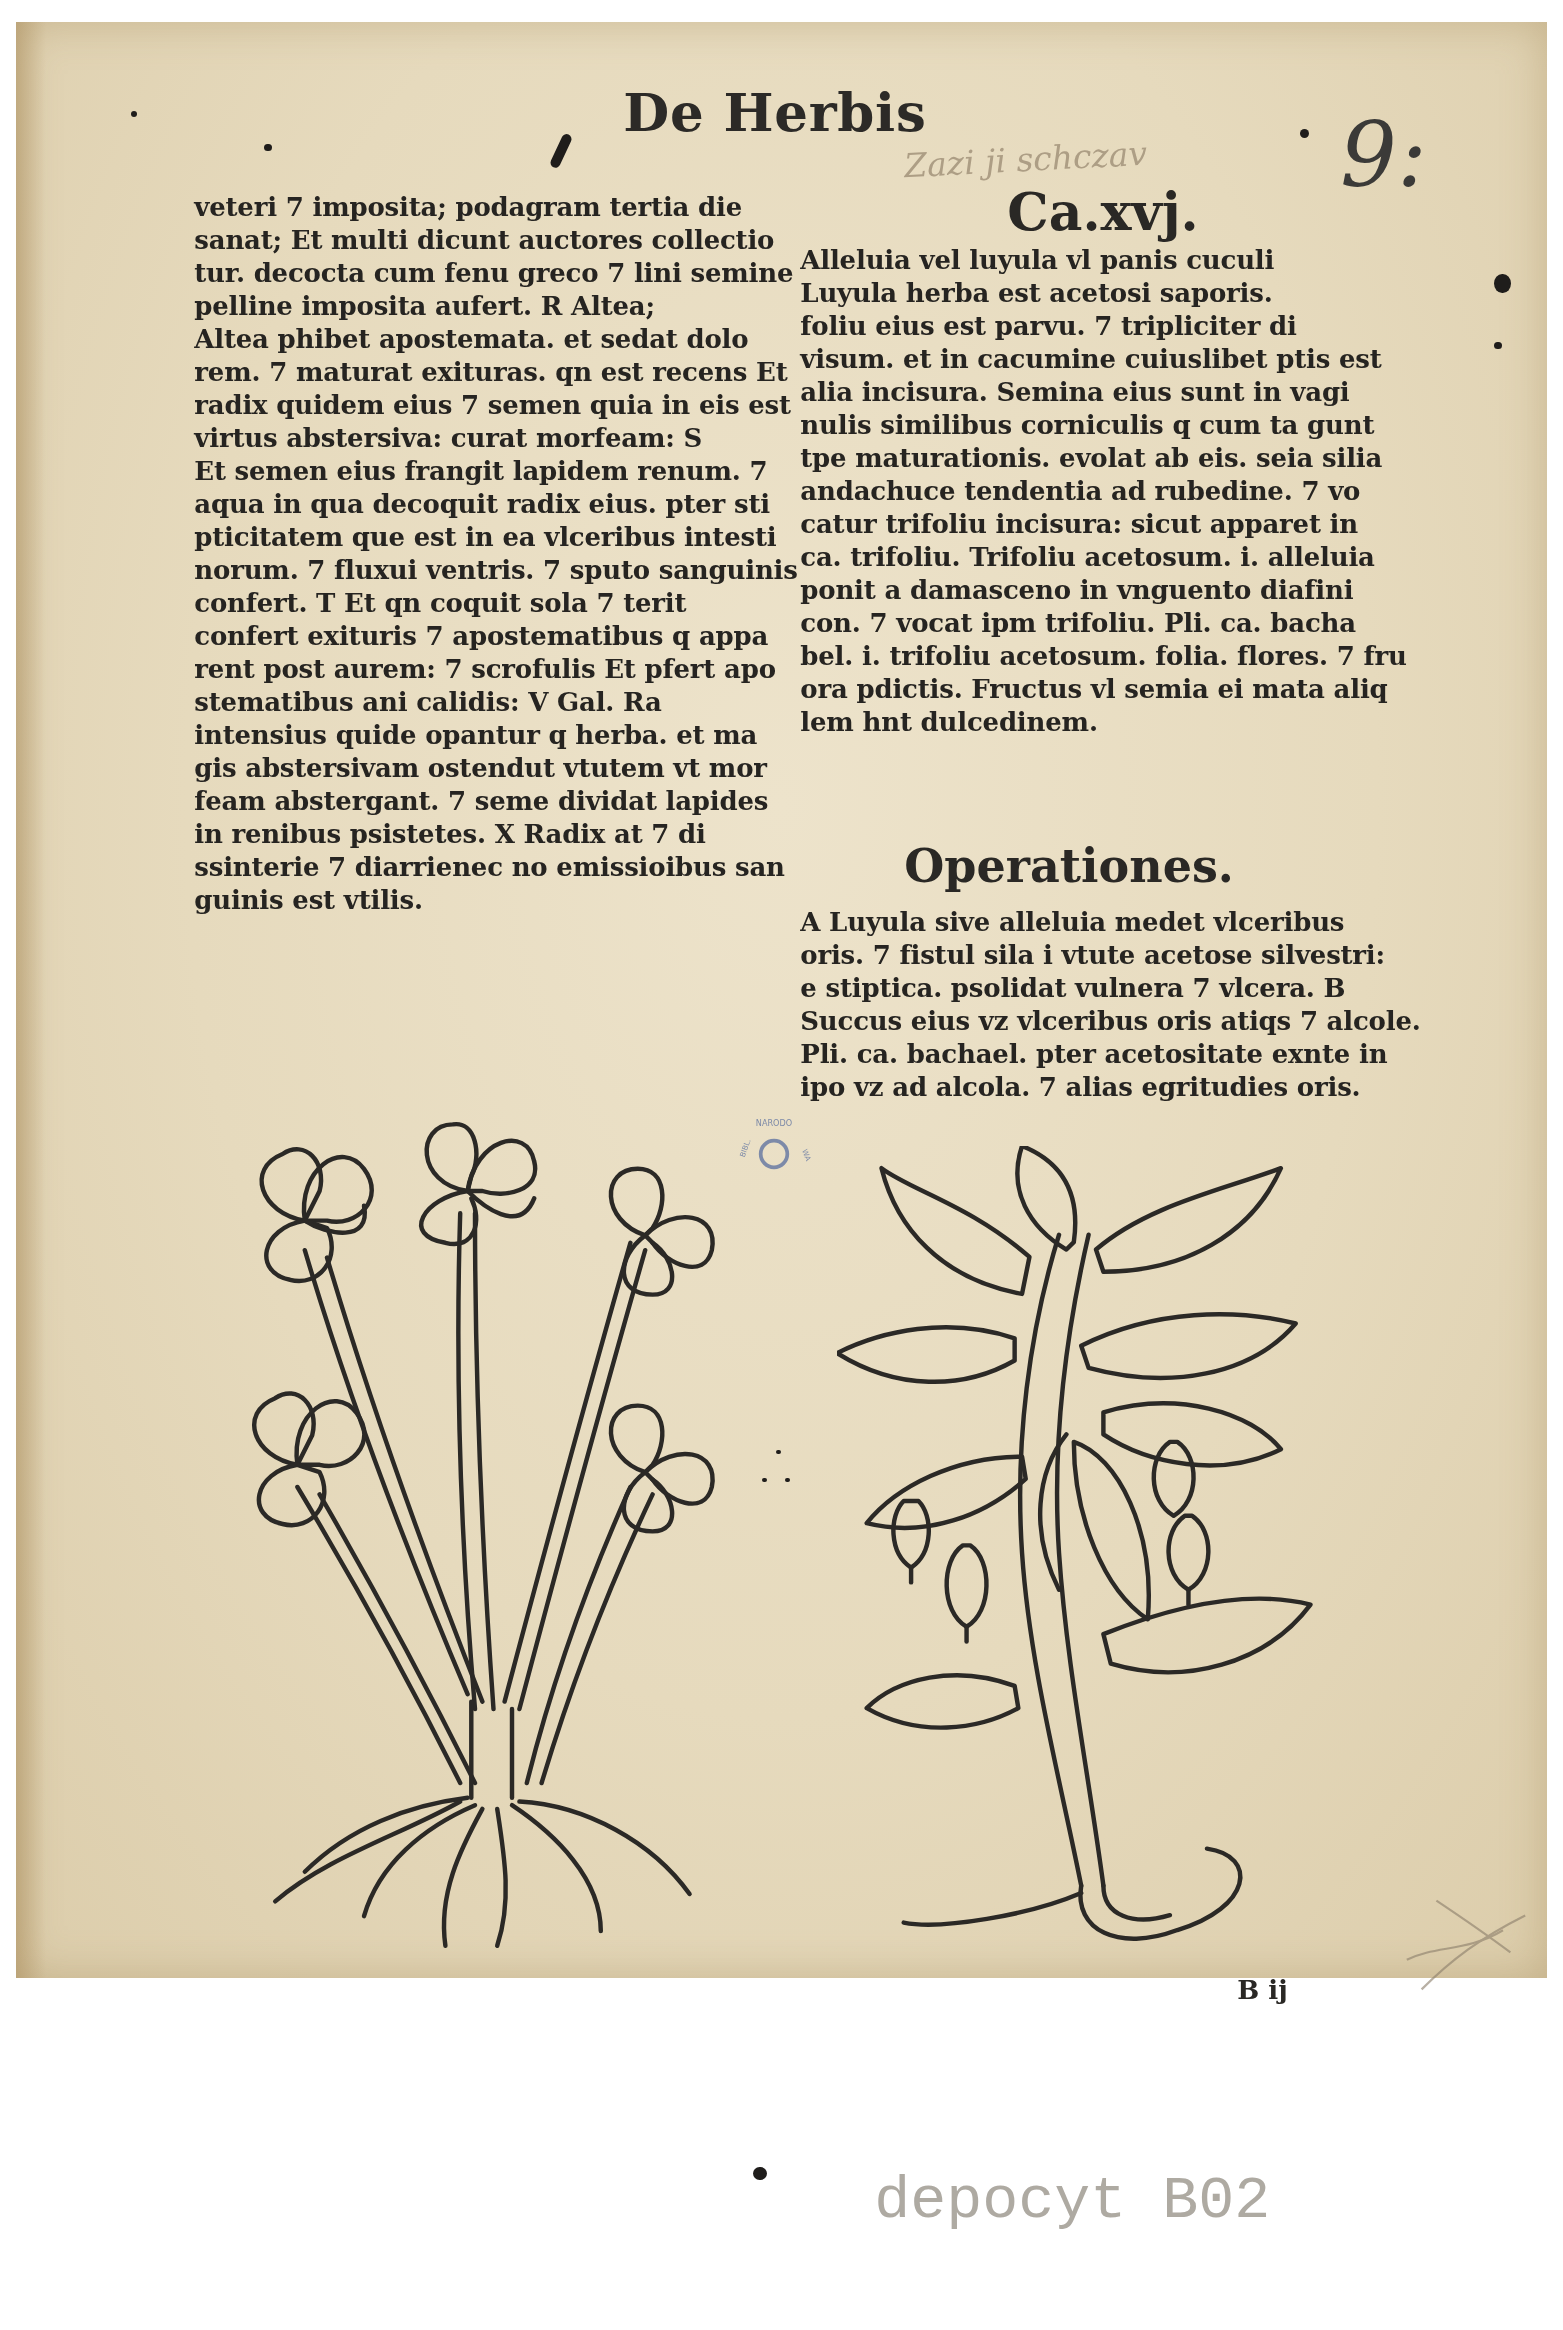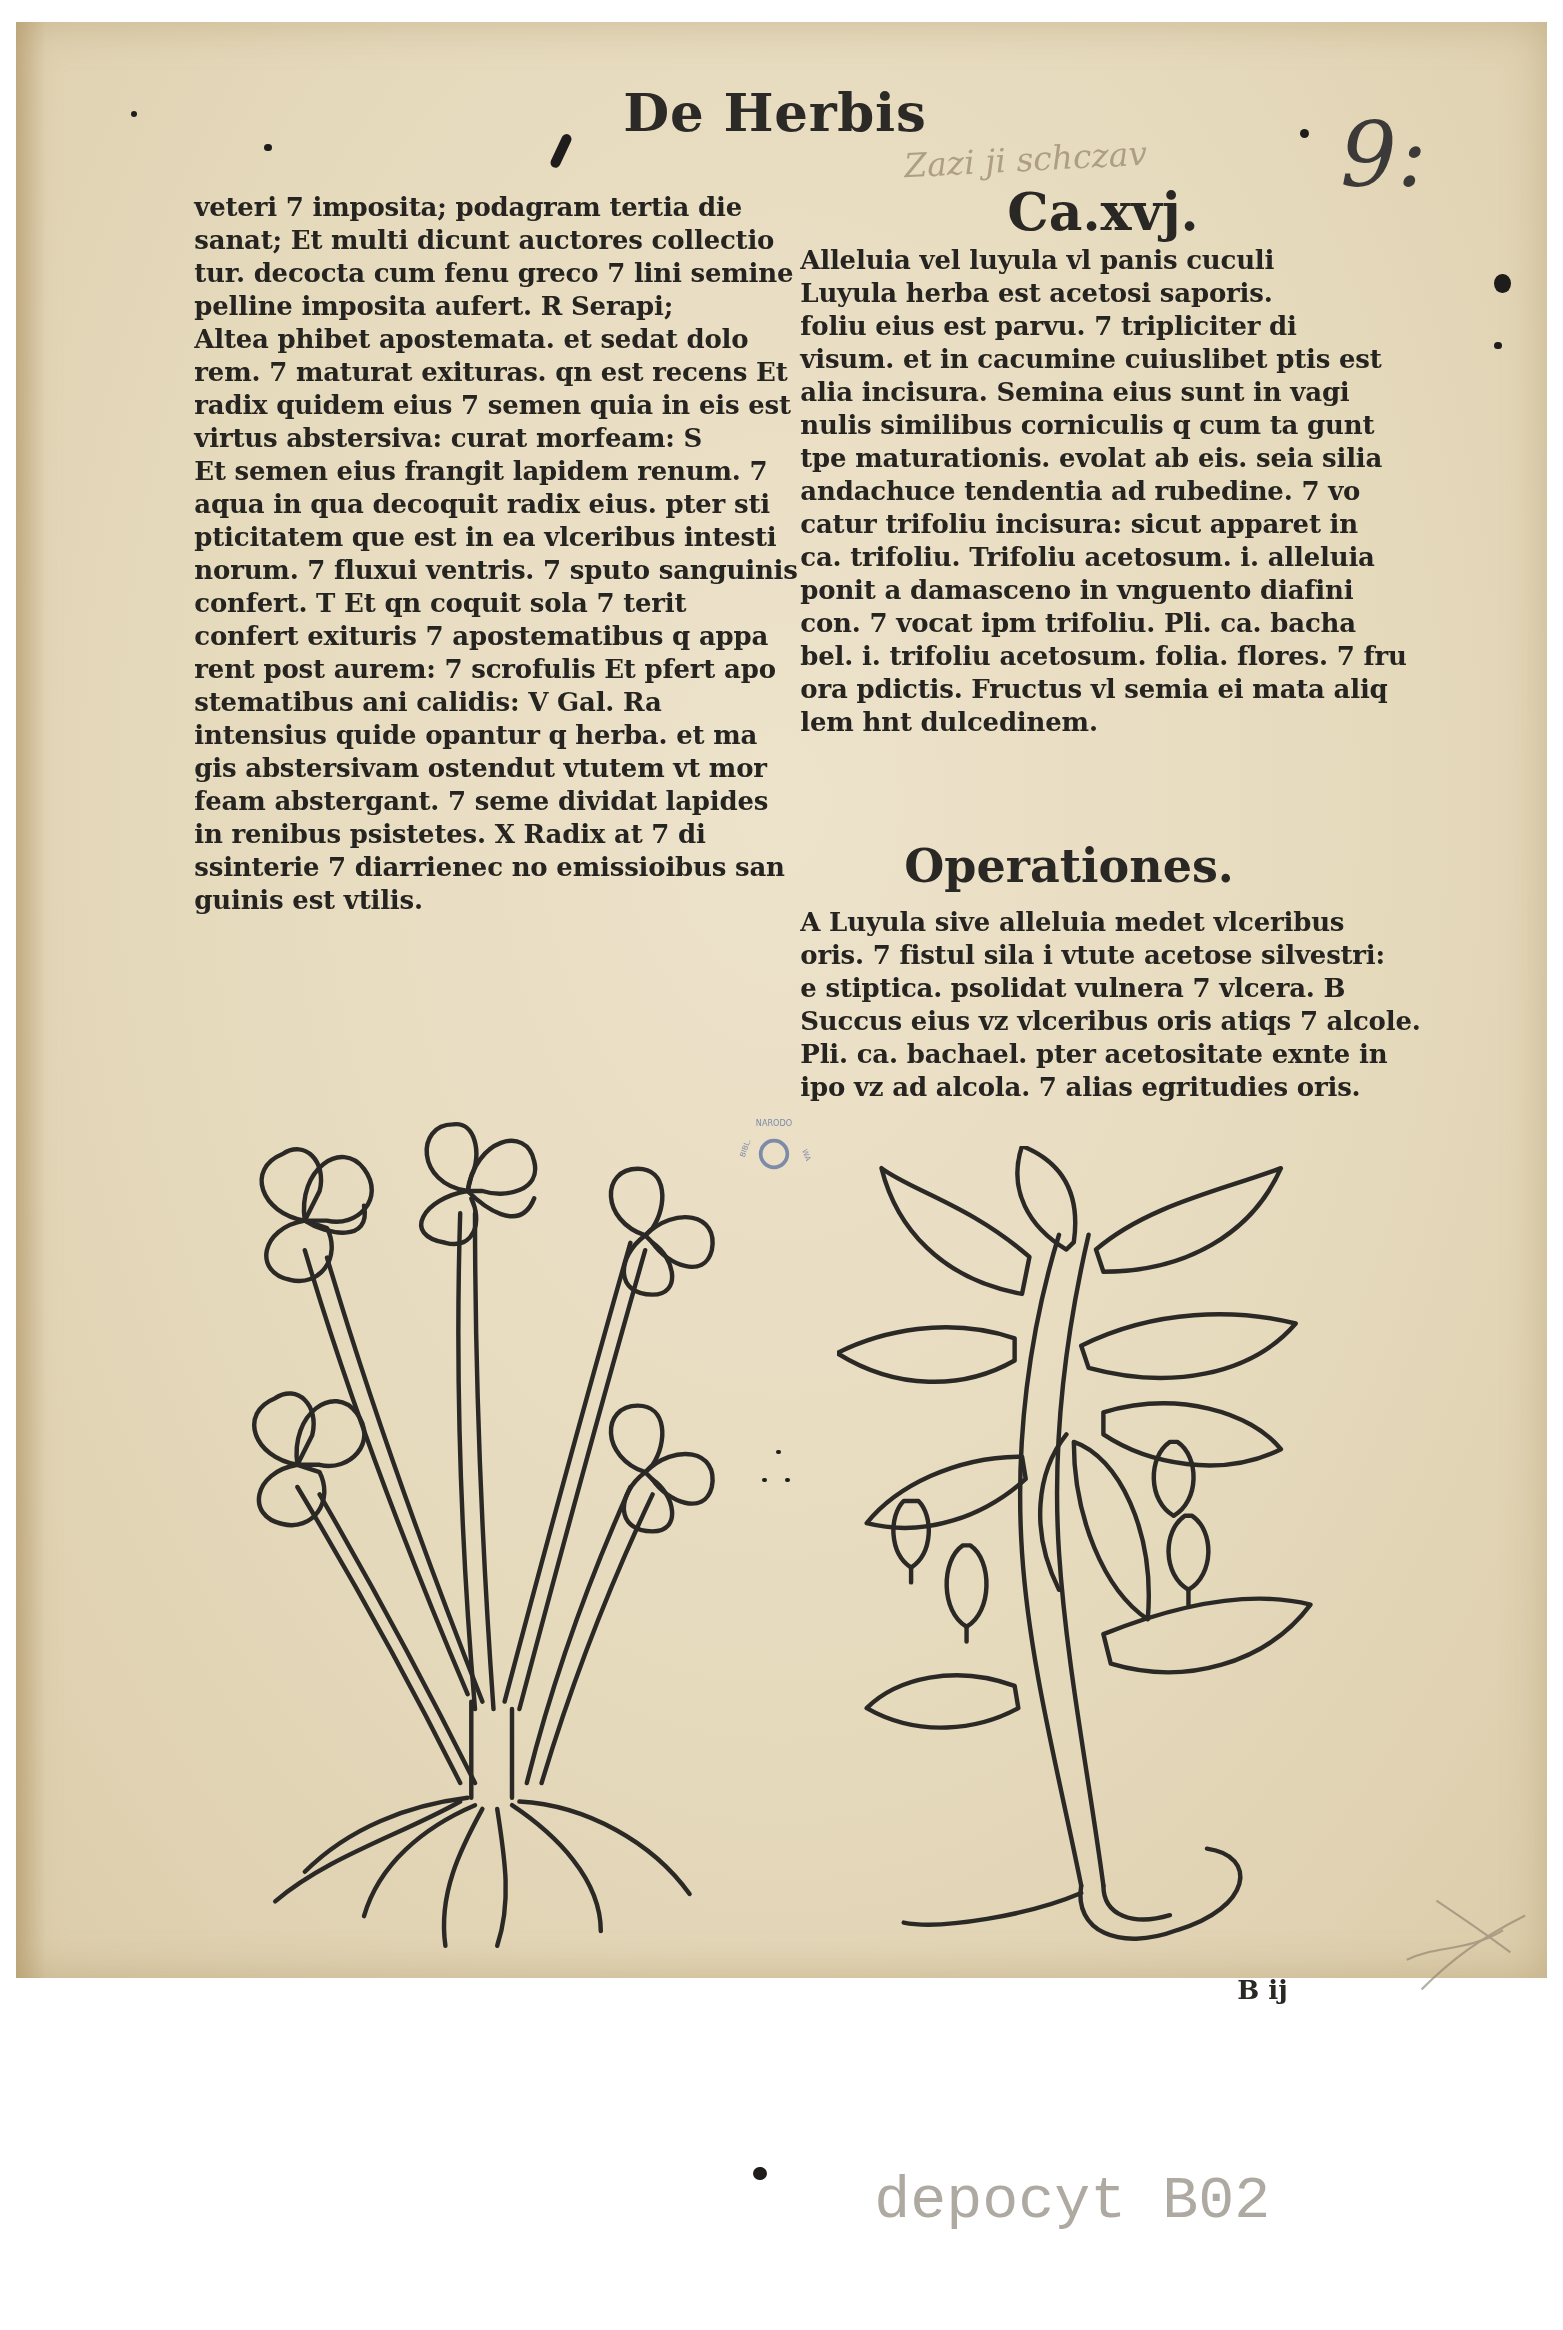--- a/index.html
+++ b/index.html
@@ -44,21 +44,21 @@
   <div class="ink-dot" style="left:115px;top:89px;width:6px;height:6px;"></div>
   <div class="ink-dot" style="left:737px;top:2145px;width:13.3px;height:13.3px;"></div>
   <div class="ink-dot" style="left:760px;top:1428px;width:4.4px;height:4.4px;"></div>
   <div class="ink-dot" style="left:746px;top:1456px;width:4.4px;height:4.4px;"></div>
   <div class="ink-dot" style="left:769px;top:1456px;width:4.4px;height:4.4px;"></div>
 
   <div class="col col-left">
     <span class="line">veteri 7 imposita; podagram tertia die</span>
     <span class="line">sanat; Et multi dicunt auctores collectio</span>
     <span class="line">tur. decocta cum fenu greco 7 lini semine</span>
-    <span class="line">pelline imposita aufert. R Serapi;</span>
+    <span class="line">pelline imposita aufert. R Altea;</span>
     <span class="line">Altea phibet apostemata. et sedat dolo</span>
     <span class="line">rem. 7 maturat exituras. qn est recens Et</span>
     <span class="line">radix quidem eius 7 semen quia in eis est</span>
     <span class="line">virtus abstersiva: curat morfeam: S</span>
     <span class="line">Et semen eius frangit lapidem renum. 7</span>
     <span class="line">aqua in qua decoquit radix eius. pter sti</span>
     <span class="line">pticitatem que est in ea vlceribus intesti</span>
     <span class="line">norum. 7 fluxui ventris. 7 sputo sanguinis</span>
     <span class="line">confert. T Et qn coquit sola 7 terit</span>
     <span class="line">confert exituris 7 apostematibus q appa</span>

